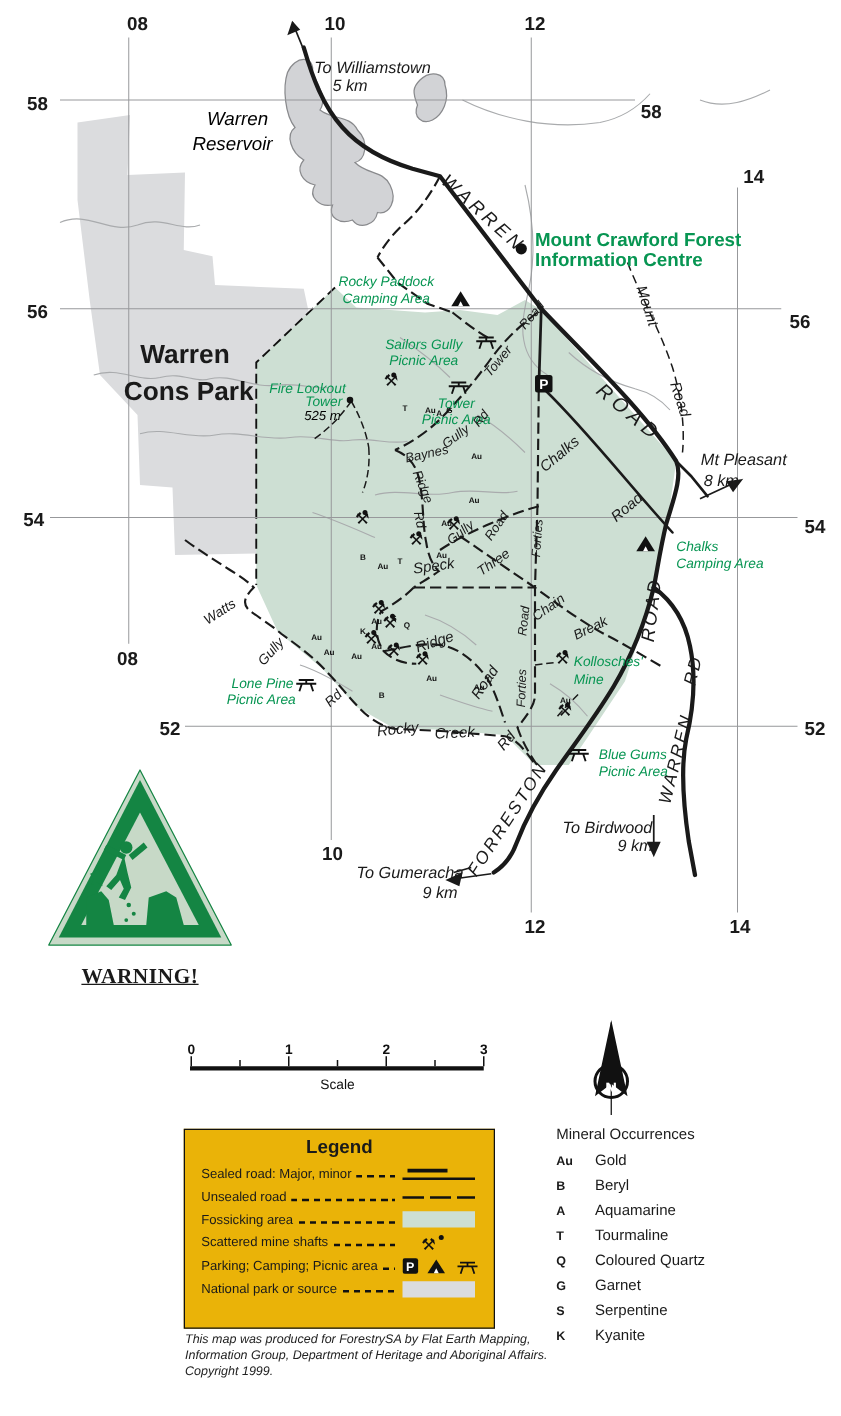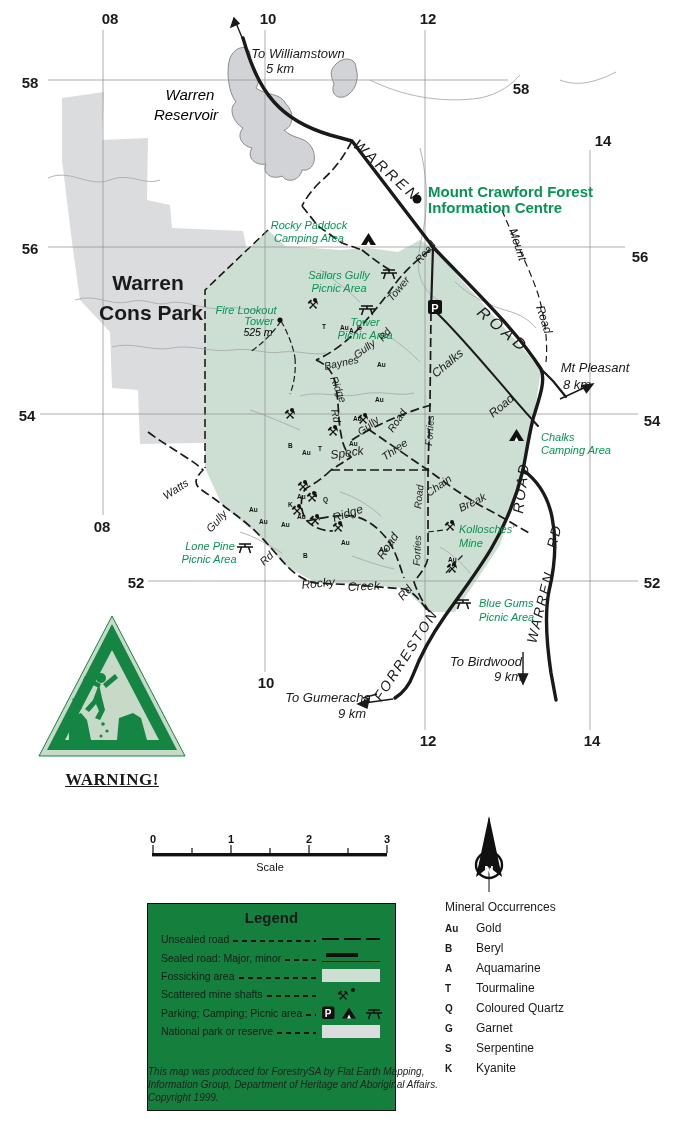--- a/index.html
+++ b/index.html
@@ -12,22 +12,22 @@
   .poi{font-style:italic;font-size:11px;fill:#079552;}
   .poi-b{font-weight:bold;font-size:15px;fill:#079552;}
   .rd{font-style:italic;fill:#1a1a1a;}
   .mm{font-weight:bold;font-size:6.5px;fill:#111;}
   .abs{position:absolute;}
   
   #warning-label{font-family:"Liberation Serif",serif;font-weight:bold;font-size:17px;
                  text-align:center;letter-spacing:.5px;margin-top:2px;}
   
   
-  #legend-box{position:absolute;left:147px;top:903px;width:249px;height:208px;
-              border:1.7px solid #111;box-sizing:border-box;background:#15803d;}
+  #legend-box{position:absolute;left:147px;top:903px;width:249px;height:160px;
+              border:1.7px solid #111;box-sizing:border-box;background:#eab308;}
   #legend-title{text-align:center;font-weight:bold;font-size:15px;margin-top:5px;}
   .lg-row{display:flex;align-items:center;height:18.4px;padding:0 9px 0 13px;}
   .lg-label{font-size:10.5px;white-space:nowrap;}
   .lg-leader{flex:1;height:2px;margin:4px 6px 0 4px;
              background:repeating-linear-gradient(90deg,#111 0 5px,transparent 5px 9px);}
   .lg-sym{width:64px;display:flex;align-items:center;justify-content:flex-start;}
   .swatch{width:58px;height:13px;}
   .ln{background:#111;}
   
   #minerals{position:absolute;left:445px;top:900px;width:190px;}
@@ -337,35 +337,35 @@
     <circle cx="19" cy="51" r="13" fill="none" stroke="#111" stroke-width="2.4"></circle>
     <path d="M19,2 L32,63 L19,53 L6,63 Z" fill="#111"></path>
     <text x="19" y="61" fill="#fff" font-size="13" font-weight="bold" text-anchor="middle">N</text>
   </svg>
 
   <div id="legend-box">
     <div id="legend-title">Legend</div>
     <div style="height:4px"></div>
 
     <div class="lg-row">
-      <span class="lg-label">Unsealed road</span>
-      <span class="lg-leader"></span>
-      <span class="lg-sym">
-        <span style="width:58px;height:2px;background:repeating-linear-gradient(90deg,#111 0 17px,transparent 17px 22px);"></span>
-      </span>
-    </div>
-
-    <div class="lg-row">
       <span class="lg-label">Sealed road: Major, minor</span>
       <span class="lg-leader"></span>
       <span class="lg-sym">
         <span style="display:flex;flex-direction:column;gap:4px;width:58px;">
           <span class="ln" style="width:32px;height:3.6px;margin-left:4px;"></span>
           <span class="ln" style="width:58px;height:1.7px;"></span>
         </span>
+      </span>
+    </div>
+
+    <div class="lg-row">
+      <span class="lg-label">Unsealed road</span>
+      <span class="lg-leader"></span>
+      <span class="lg-sym">
+        <span style="width:58px;height:2px;background:repeating-linear-gradient(90deg,#111 0 17px,transparent 17px 22px);"></span>
       </span>
     </div>
 
     <div class="lg-row">
       <span class="lg-label">Fossicking area</span>
       <span class="lg-leader"></span>
       <span class="lg-sym">
         <span class="swatch" style="background:#cddfd3;"></span>
       </span>
     </div>
@@ -396,21 +396,21 @@
               <path d="M25,12.5 L27,8.6 L29,12.5 Z" fill="#fff"></path>
             </g>
           <g>
               <path d="M46,4 H58 M52,4 V7 M44,7 H60 M48.5,7 L46.5,13 M55.5,7 L57.5,13" stroke="#111" stroke-width="1.4" fill="none"></path>
             </g>
         </svg>
       </span>
     </div>
 
     <div class="lg-row">
-      <span class="lg-label">National park or reserve</span>
+      <span class="lg-label">National park or source</span>
       <span class="lg-leader"></span>
       <span class="lg-sym">
         <span class="swatch" style="background:#dbdcde;"></span>
       </span>
     </div>
   </div>
 
   <div id="minerals">
     <div id="minerals-title">Mineral Occurrences</div>
     <div class="mi-row">

